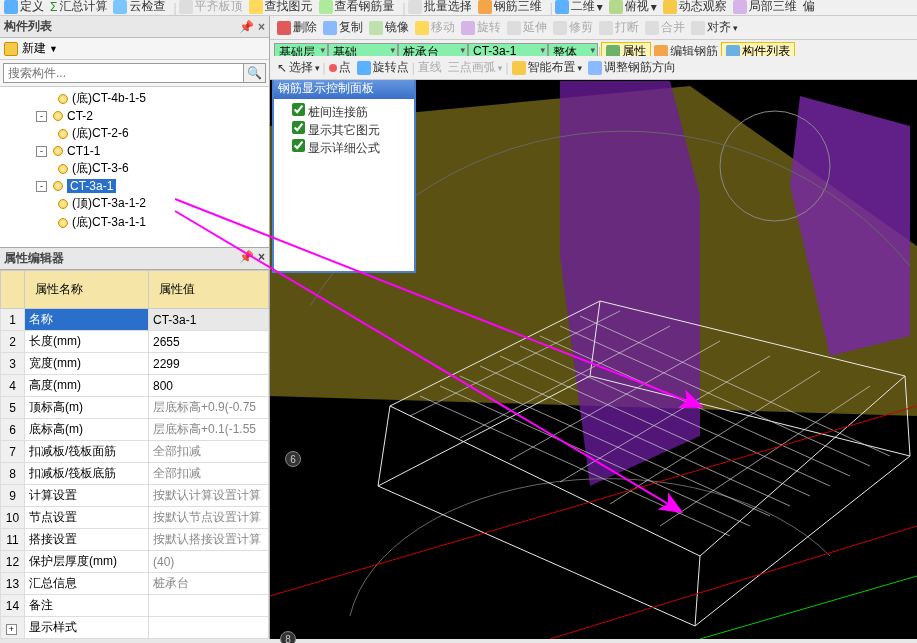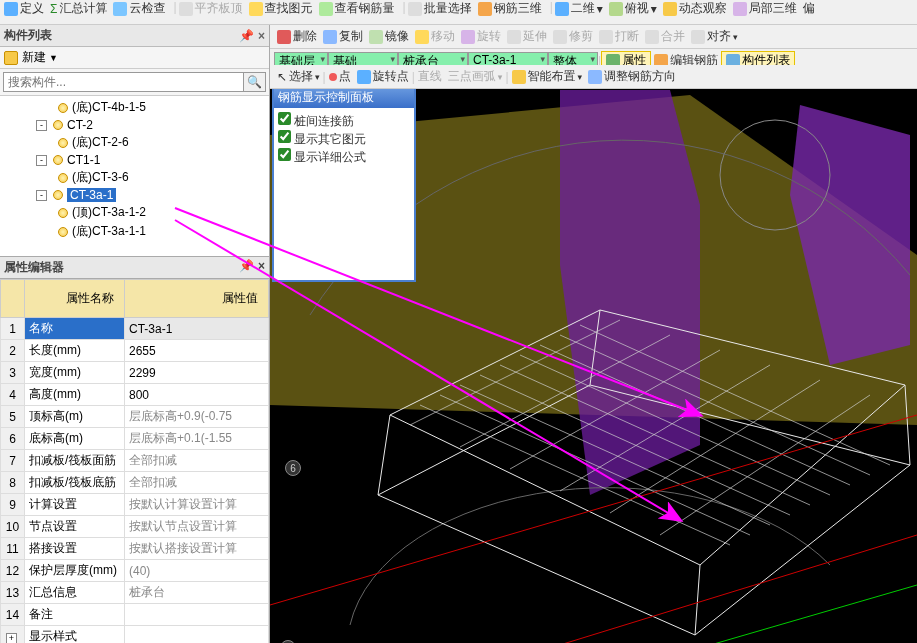--- a/index.html
+++ b/index.html
@@ -1,18 +1,18 @@
 <!DOCTYPE html>
 <html><head>
 <meta charset="utf-8">
 <style>
 * { box-sizing: border-box; margin: 0; padding: 0; font-family: "Microsoft YaHei", SimSun, sans-serif; font-size: 12px; }
 body { width: 917px; height: 643px; background: #e8e8e8; overflow: hidden; position: relative; }
 
-.top-toolbar { height: 25px; background: #f0f0f0; display: flex; align-items: flex-start; padding: 0 4px; border-bottom: 1px solid #ccc; }
+.top-toolbar { height: 16px; background: #f0f0f0; display: flex; align-items: flex-end; padding: 0 4px; border-bottom: 1px solid #ccc; }
 .top-toolbar .tool-btn { display: flex; align-items: center; margin-right: 6px; cursor: pointer; color: #333; }
 .top-toolbar .tool-btn .ico { width: 14px; height: 14px; margin-right: 2px; border-radius: 2px; }
 
 .main-row { display: flex; height: 623px; }
 
 .left-panel { width: 270px; background: #f5f5f5; border-right: 1px solid #aaa; display: flex; flex-direction: column; }
 
 .panel-header { background: #e8e8e8; border-bottom: 1px solid #bbb; padding: 2px 4px; display: flex; align-items: center; justify-content: space-between; font-weight: bold; color: #444; }
 .panel-header .close { cursor: pointer; color: #666; }
 
@@ -28,39 +28,39 @@
 .tree-node { display: flex; align-items: center; padding: 1px 0; white-space: nowrap; }
 .tree-indent { display: inline-block; }
 .tree-expand { width: 11px; height: 11px; border: 1px solid #888; display: inline-flex; align-items: center; justify-content: center; font-size: 9px; line-height: 1; margin-right: 2px; cursor: pointer; background: #fff; }
 .tree-leaf-icon { width: 10px; height: 10px; border-radius: 50%; border: 1px solid #c89000; background: radial-gradient(#fff3b0,#f7c948); margin: 0 4px; display: inline-block; }
 .tree-label { cursor: default; }
 .tree-label.selected { background: #2a6fc9; color: #fff; padding: 0 3px; }
 
 .prop-header { background: #e8e8e8; border-top: 1px solid #aaa; border-bottom: 1px solid #aaa; padding: 2px 4px; display: flex; justify-content: space-between; font-weight: bold; color: #444; }
 
 .prop-table { width: 100%; border-collapse: collapse; background: #fff; }
-.prop-table th { background: #f5e6a8; border: 1px solid #ccc; padding: 10px; text-align: right; font-weight: normal; }
+.prop-table th { background: #f5e6a8; border: 1px solid #ccc; padding: 10px; text-align: left; font-weight: normal; }
 .prop-table td { border: 1px solid #ddd; padding: 2px 4px; height: 18px; }
 .prop-table td.rownum { background: #f0f0f0; text-align: center; width: 24px; }
 .prop-table tr.selected td.name-cell { background: #2a6fc9; color: #fff; }
 .prop-table tr.selected td.val-cell { background: #e8e8e8; }
-.prop-table td.name-cell { width: 100px; }
+.prop-table td.name-cell { width: 124px; }
 .prop-table td.gray { color: #888; }
 
 .viewport { flex: 1; position: relative; background: #000; }
 .viewport-toolbar { background: #f0f0f0; border-bottom: 1px solid #ccc; padding: 2px 4px; display: flex; align-items: center; gap: 0; flex-wrap: wrap; }
 .viewport-toolbar .vbtn { display: flex; align-items: center; padding: 1px 3px; cursor: pointer; color: #333; }
 .viewport-toolbar .vico { width: 14px; height: 14px; margin-right: 2px; border-radius: 2px; }
 .viewport-toolbar select, .viewport-toolbar .combo { border: 1px solid #999; background: #86efac; padding: 0 12px 0 4px; height: 18px; font-size: 12px; position: relative; }
 .viewport-toolbar .combo::after { content: "▾"; position: absolute; right: 2px; top: 1px; font-size: 9px; color: #555; }
 .btn-toggle { border: 1px solid #e6c200; background: #fff4b8; padding: 0 4px; display: flex; align-items: center; }
 
 .float-panel { position: absolute; left: 2px; top: 60px; width: 144px; background: #fff; border: 2px solid #4a7fd0; }
 .float-panel .fp-header { background: linear-gradient(#6a9be0,#3a6fc9); color: #fff; padding: 2px 4px; font-size: 12px; }
-.float-panel .fp-body { padding: 4px; }
+.float-panel .fp-body { padding: 4px; margin-left: 14px; }
 .float-panel label { display: block; font-size: 12px; color: #333; }
 .float-panel input[type=checkbox] { margin-right: 3px; accent-color: #2a8a2a; }
 
 svg.scene { position: absolute; top: 40px; left: 0; width: 100%; height: calc(100% - 40px); }
 
 .arrow-line { stroke: #ff00ff; stroke-width: 2; }
 .arrow-head { fill: #ff00ff; }
 
 .badge { position: absolute; width: 16px; height: 16px; border-radius: 50%; border: 1px solid #888; background: #333; color: #ccc; display: flex; align-items: center; justify-content: center; font-size: 10px; }
 </style>

